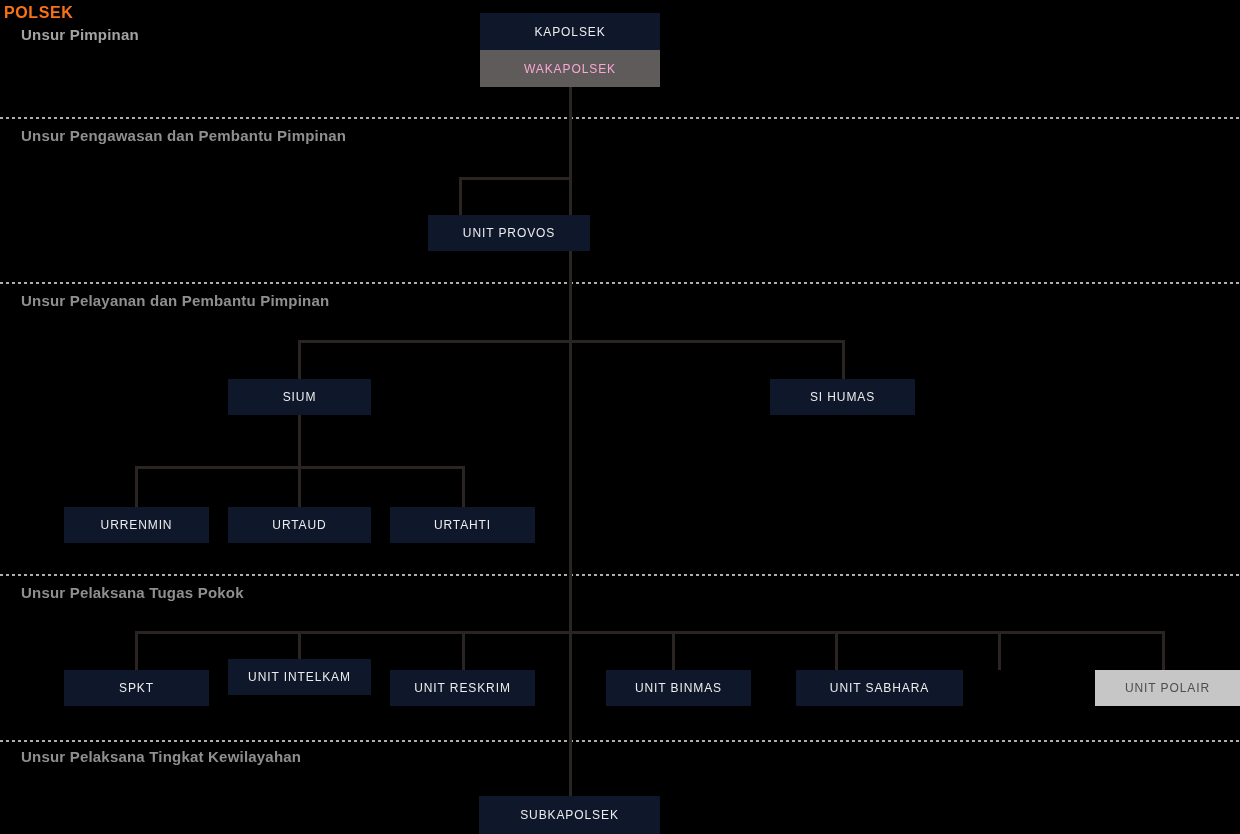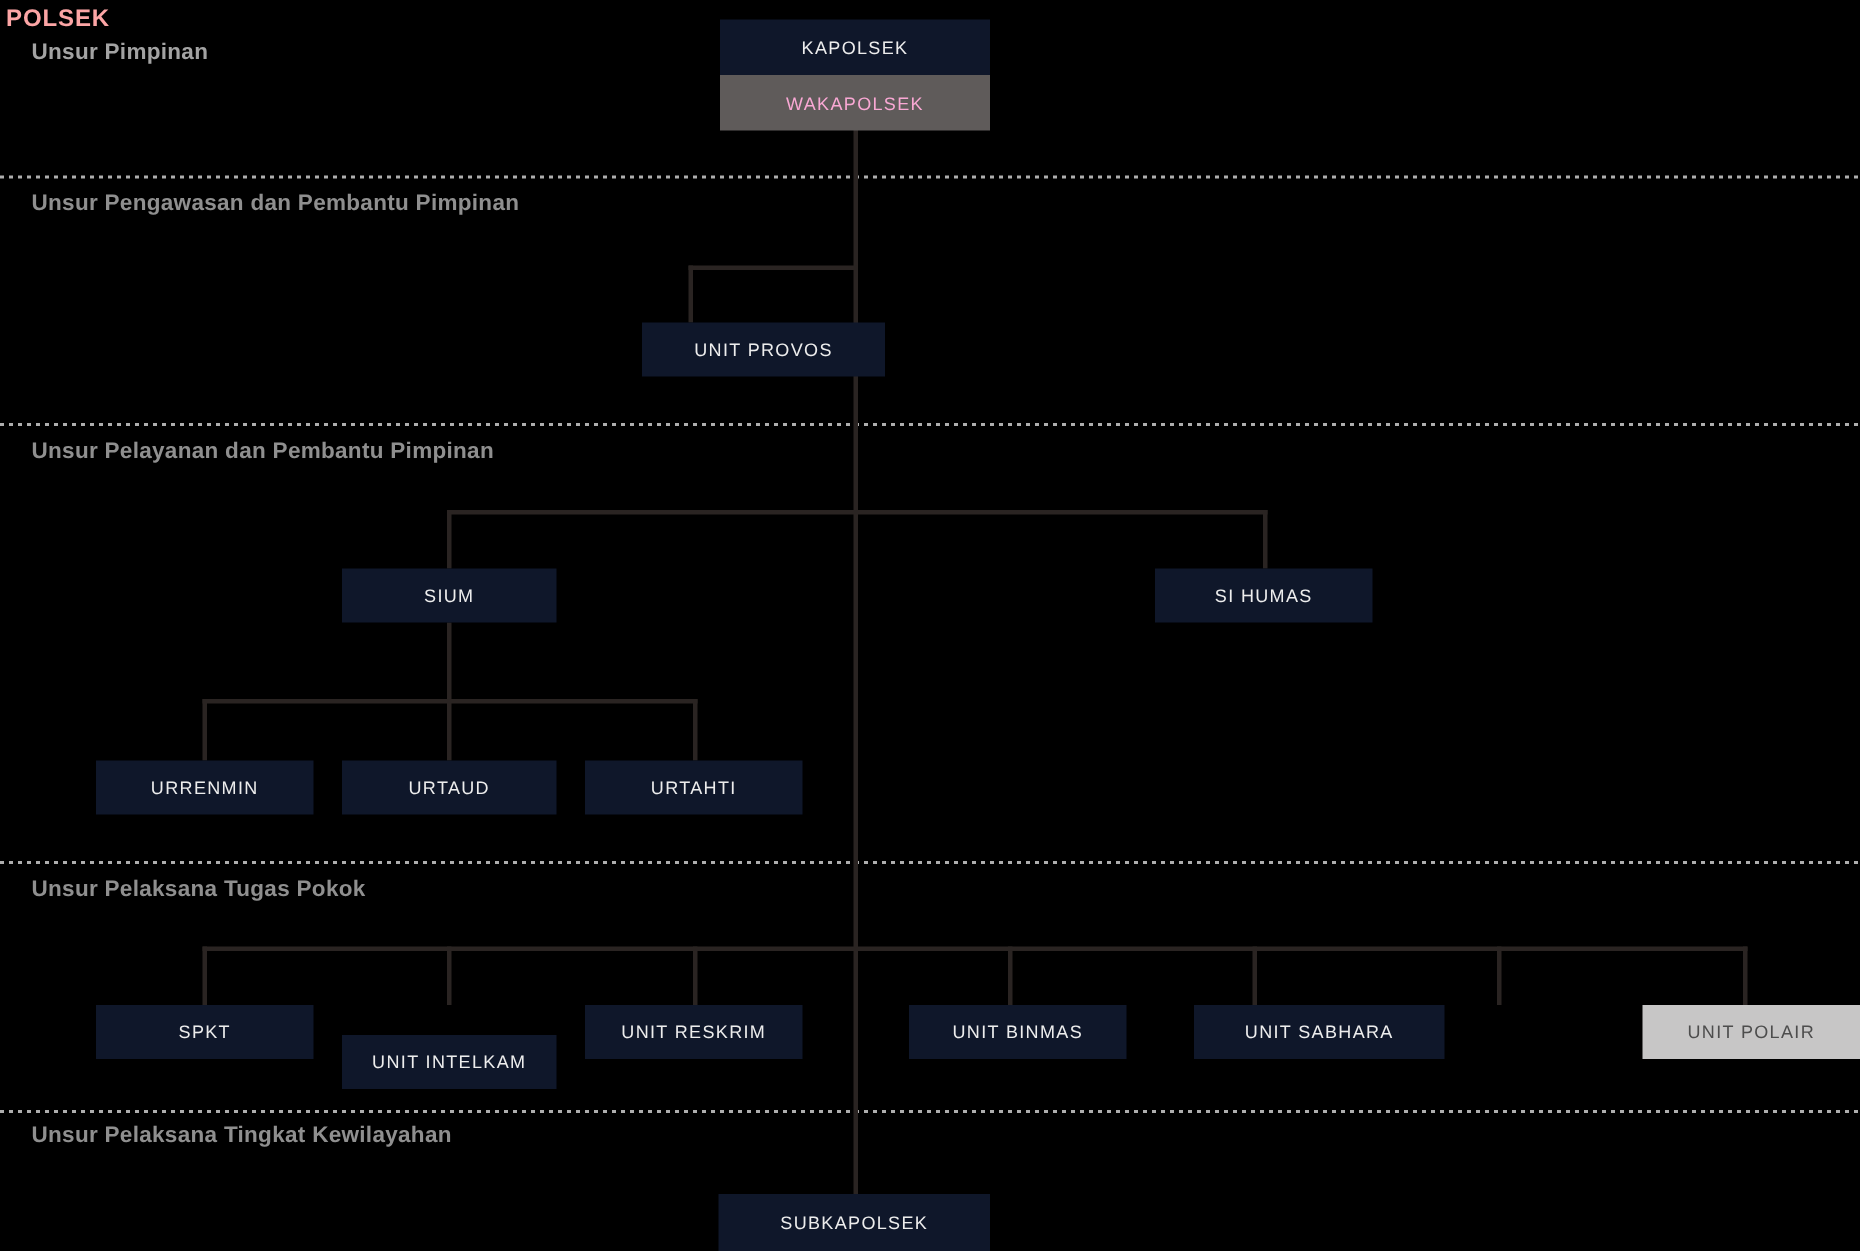--- a/index.html
+++ b/index.html
@@ -2,21 +2,21 @@
 <html><head>
 <meta charset="utf-8">
 <style>
   html,body{margin:0;padding:0;background:#000;}
   #canvas{
     position:relative;width:1240px;height:834px;background:#000;overflow:hidden;
     font-family:"Liberation Sans","DejaVu Sans",sans-serif;
   }
   .page-title{
     position:absolute;left:4px;top:4px;font-size:16px;font-weight:bold;
-    letter-spacing:.6px;color:#fca5a5;
+    letter-spacing:.6px;color:#f97316;
   }
   .section-label{
     position:absolute;left:21px;font-size:15px;font-weight:bold;
     letter-spacing:.2px;color:#8f8f8f;
   }
   .section-label.light{color:#a3a3a3;}
   .separator{
     position:absolute;left:0;width:1240px;height:2px;
     background:repeating-linear-gradient(90deg,#aeaeae 0 3px,transparent 3px 6px);
   }
@@ -75,20 +75,20 @@
 
   <div class="node top" style="left:480px;top:13px;width:180px;">KAPOLSEK</div>
   <div class="node top gray" style="left:480px;top:50px;width:180px;">WAKAPOLSEK</div>
   <div class="node" style="left:389px;top:215px;width:162px;margin-left:39px;">UNIT PROVOS</div>
   <div class="node" style="left:228px;top:379px;width:143px;">SIUM</div>
   <div class="node" style="left:770px;top:379px;width:145px;">SI HUMAS</div>
   <div class="node" style="left:228px;top:507px;width:143px;">URTAUD</div>
   <div class="node" style="left:64px;top:507px;width:145px;">URRENMIN</div>
   <div class="node" style="left:390px;top:507px;width:145px;">URTAHTI</div>
   <div class="node" style="left:64px;top:670px;width:145px;">SPKT</div>
-  <div class="node" style="left:228px;top:690px;width:143px;">UNIT INTELKAM</div>
+  <div class="node" style="left:228px;top:659px;width:143px;">UNIT INTELKAM</div>
   <div class="node" style="left:390px;top:670px;width:145px;">UNIT RESKRIM</div>
   <div class="node" style="left:606px;top:670px;width:145px;">UNIT BINMAS</div>
   <div class="node" style="left:796px;top:670px;width:167px;">UNIT SABHARA</div>
   <div class="node light" style="left:1095px;top:670px;width:145px;">UNIT POLAIR</div>
   <div class="node top" style="left:479px;top:796px;width:181px;height:38px;">SUBKAPOLSEK</div>
 
 </div>
 
 </body></html>

